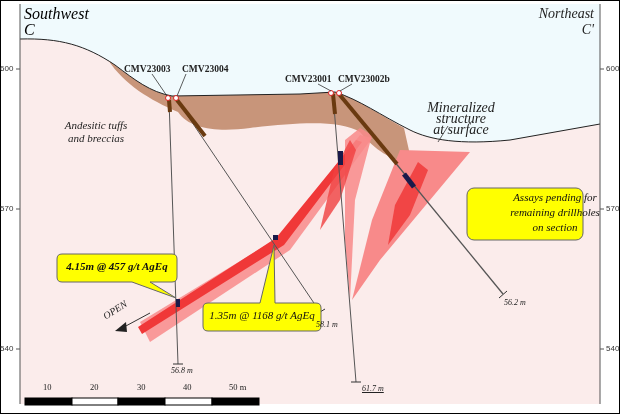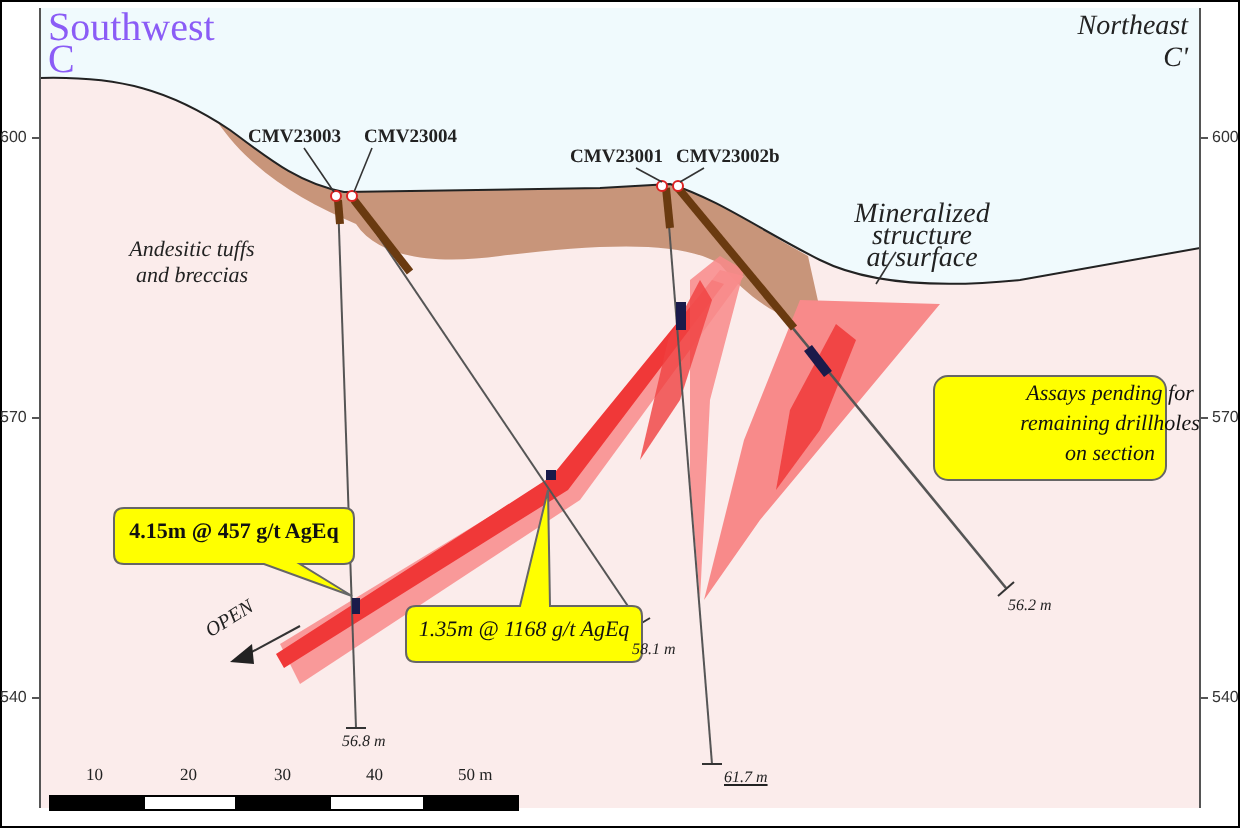--- a/index.html
+++ b/index.html
@@ -98,21 +98,21 @@
     <g stroke="#000" stroke-width="1">
       <rect x="25" y="398" width="47" height="7" fill="#000"></rect>
       <rect x="72" y="398" width="46" height="7" fill="#fff"></rect>
       <rect x="118" y="398" width="47" height="7" fill="#000"></rect>
       <rect x="165" y="398" width="47" height="7" fill="#fff"></rect>
       <rect x="212" y="398" width="47" height="7" fill="#000"></rect>
     </g>
   </g>
 </svg>
 
-<div class="serif" style="position:absolute;left:24px;top:6px;font-size:20px;color:#8b5cf6;line-height:16px;">
+<div class="serif" style="position:absolute;left:24px;top:6px;font-style:italic;font-size:16px;color:#000000;line-height:16px;">
   <div>Southwest</div>
   <div>C</div>
 </div>
 <div class="serif" style="position:absolute;right:26px;top:6px;font-style:italic;font-size:14px;color:#222;line-height:16px;text-align:right;">
   <div>Northeast</div>
   <div>C'</div>
 </div>
 
 <div class="sans" style="position:absolute;left:0;top:64px;font-size:8px;color:#333;">600</div>
 <div class="sans" style="position:absolute;left:0;top:204px;font-size:8px;color:#333;">570</div>
@@ -133,21 +133,21 @@
 <div class="serif" style="position:absolute;left:124px;top:64px;font-size:9.5px;font-weight:bold;color:#222;">CMV23003</div>
 <div class="serif" style="position:absolute;left:182px;top:64px;font-size:9.5px;font-weight:bold;color:#222;">CMV23004</div>
 <div class="serif" style="position:absolute;left:285px;top:74px;font-size:9.5px;font-weight:bold;color:#222;">CMV23001</div>
 <div class="serif" style="position:absolute;left:338px;top:74px;font-size:9.5px;font-weight:bold;color:#222;">CMV23002b</div>
 
 <div class="serif" style="position:absolute;left:171px;top:366px;font-style:italic;font-size:8px;color:#222;">56.8 m</div>
 <div class="serif" style="position:absolute;left:316px;top:320px;font-style:italic;font-size:8px;color:#222;">58.1 m</div>
 <div class="serif" style="position:absolute;left:362px;top:384px;font-style:italic;font-size:8px;color:#222;text-decoration:underline;">61.7 m</div>
 <div class="serif" style="position:absolute;left:504px;top:298px;font-style:italic;font-size:8px;color:#222;">56.2 m</div>
 
-<div class="serif" style="position:absolute;left:57px;top:260px;width:120px;text-align:center;font-weight:bold;font-size:11px;color:#111;">4.15m @ 457 g/t AgEq</div>
+<div class="serif" style="position:absolute;left:57px;top:260px;width:120px;text-align:center;font-style:italic;font-weight:bold;font-size:11px;color:#111;">4.15m @ 457 g/t AgEq</div>
 <div class="serif" style="position:absolute;left:203px;top:309px;width:118px;text-align:center;font-style:italic;font-size:11px;color:#111;">1.35m @ 1168 g/t AgEq</div>
 <div class="serif" style="position:absolute;left:467px;top:190px;width:116px;text-align:center;font-style:italic;font-size:11px;color:#111;line-height:15px;padding-left:30px;">
   <div>Assays pending for</div>
   <div>remaining drillholes</div>
   <div>on section</div>
 </div>
 <div class="serif" style="position:absolute;left:101px;top:312px;font-style:italic;font-size:10px;color:#222;transform:rotate(-32deg);transform-origin:left top;">OPEN</div>
 
 <div class="serif" style="position:absolute;left:43px;top:382px;font-size:8.5px;color:#222;">10</div>
 <div class="serif" style="position:absolute;left:90px;top:382px;font-size:8.5px;color:#222;">20</div>

